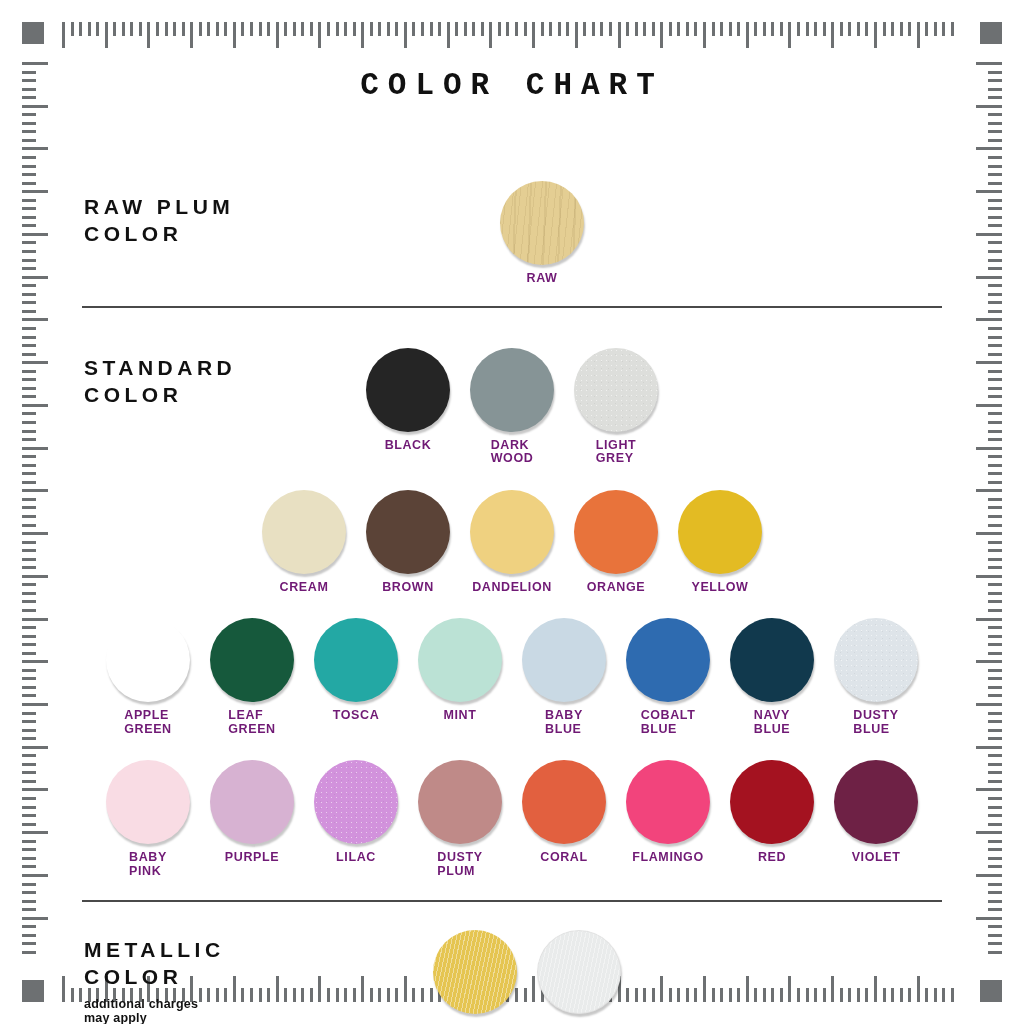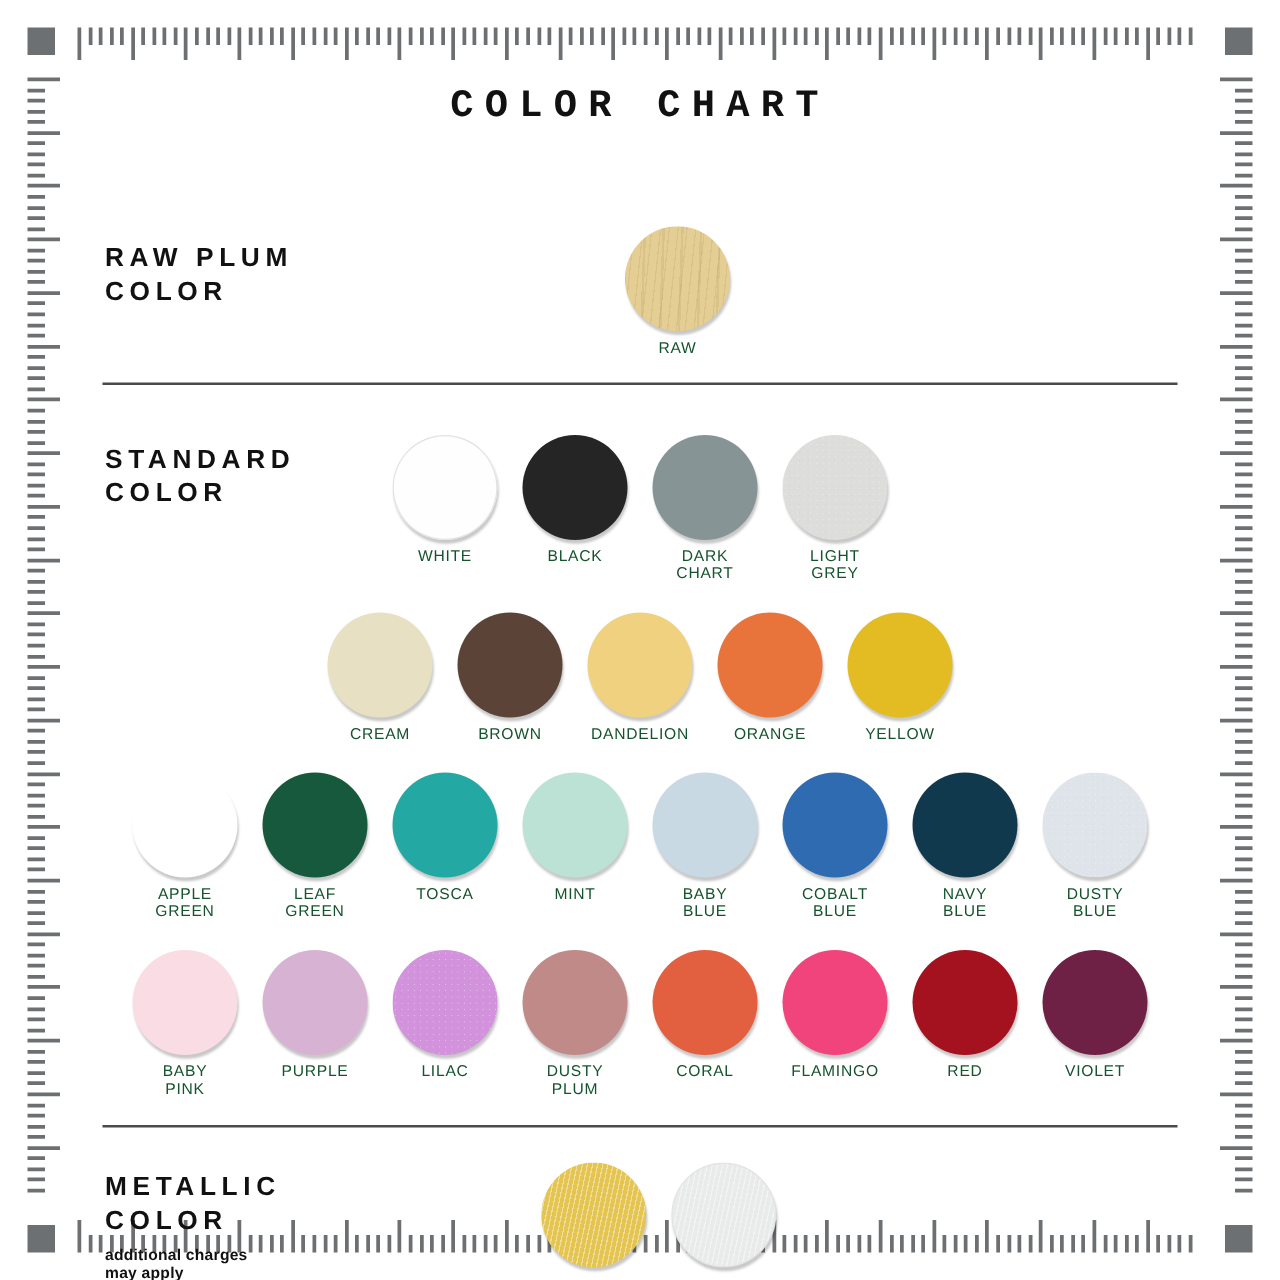--- a/index.html
+++ b/index.html
@@ -85,25 +85,25 @@
   }
   .disc{
     width:84px;height:84px;border-radius:50%;
     box-shadow:1px 3px 2px rgba(0,0,0,.22);
     position:relative;
   }
   .disc.hairline{box-shadow:1px 3px 2px rgba(0,0,0,.22), inset 0 0 0 1px #e2e2e2;}
   .disc-label{
     margin-top:7px;
     font-size:12.5px;
-    font-weight:normal;
+    font-weight:bold;
     letter-spacing:0.6px;
     line-height:13.5px;
-    text-align:center;
-    color:#14532d;
+    text-align:left;
+    color:#701a75;
     white-space:pre-line;
   }
 
   
   .grain-raw{
     background-image:repeating-linear-gradient(96deg,
       rgba(160,135,80,.16) 0px,rgba(160,135,80,.16) 1px,
       rgba(255,255,255,0) 1px,rgba(255,255,255,0) 7px),
       repeating-linear-gradient(92deg,
       rgba(120,95,45,.10) 0px,rgba(120,95,45,.10) 2px,
@@ -578,31 +578,27 @@
             <div class="disc-label">RAW</div>
           </div>
         </div>
       </div>
       <div class="divider" style="background: rgb(74, 74, 74); margin-top: 14px; margin-bottom: 6px;"></div>
       <div class="section" style="padding-top: 34px; padding-bottom: 6px;">
         <div class="sec-head" style="top: 40px;">STANDARD
 COLOR</div>
         <div class="row" style="margin-top: 0px;">
           <div class="swatch-cell">
-            <div class="disc  hairline" style="background-color: rgb(254, 254, 254);"></div>
-            <div class="disc-label">WHITE</div>
-          </div>
-          <div class="swatch-cell">
             <div class="disc " style="background-color: rgb(37, 37, 37);"></div>
             <div class="disc-label">BLACK</div>
           </div>
           <div class="swatch-cell">
             <div class="disc " style="background-color: rgb(134, 148, 150);"></div>
             <div class="disc-label">DARK
-CHART</div>
+WOOD</div>
           </div>
           <div class="swatch-cell">
             <div class="disc speck" style="background-color: rgb(221, 222, 219);"></div>
             <div class="disc-label">LIGHT
 GREY</div>
           </div>
         </div>
         <div class="row" style="margin-top: 24px;">
           <div class="swatch-cell">
             <div class="disc " style="background-color: rgb(232, 224, 194);"></div>

